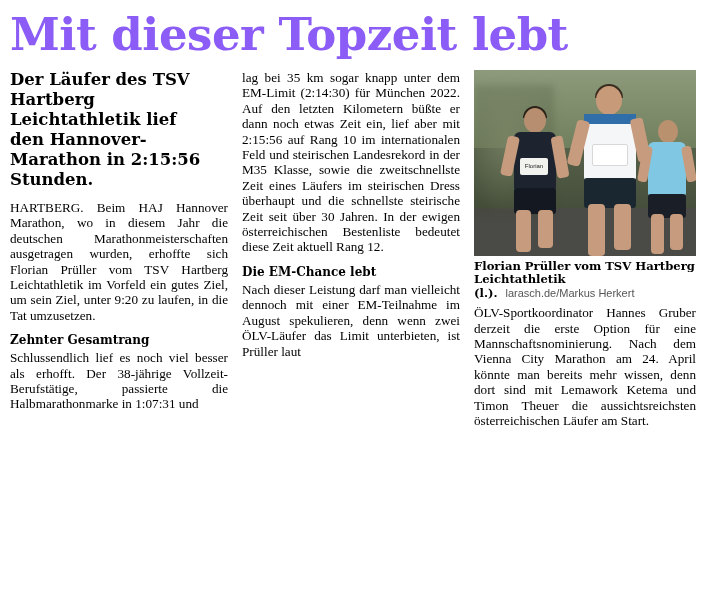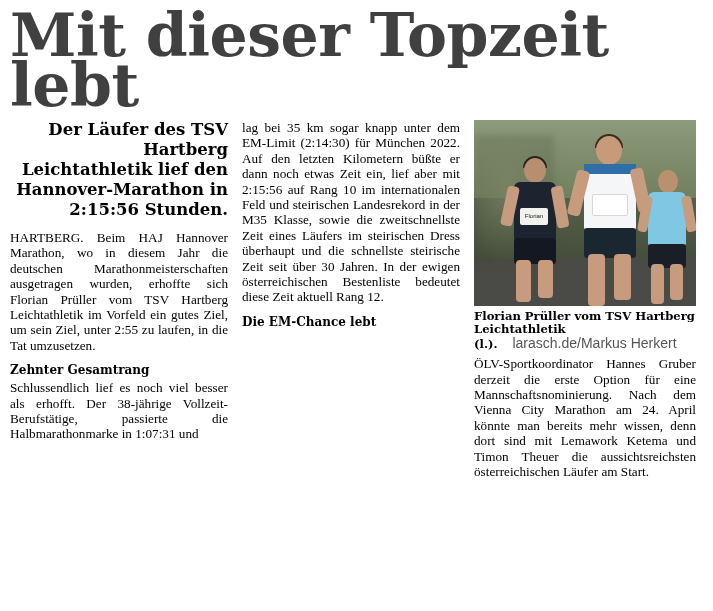--- a/index.html
+++ b/index.html
@@ -17,25 +17,25 @@
   .page {
     position: relative;
     width: 713px;
     height: 611px;
     box-sizing: border-box;
     padding: 8px 10px 0 10px;
   }
   .headline {
     font-family: "DejaVu Serif", serif;
     font-weight: bold;
-    font-size: 60px;
+    font-size: 45px;
     line-height: 50px;
     letter-spacing: -0.5px;
     margin: 2px 0 10px 0;
-    color: #404040;
+    color: #8b5cf6;
   }
   .headline .hl-line {
     display: block;
   }
   .columns {
     display: flex;
     gap: 14px;
     align-items: flex-start;
   }
   .col {
@@ -44,22 +44,21 @@
   }
   .col-3 {
     width: 222px;
     flex: 0 0 222px;
   }
   .lead {
     font-family: "DejaVu Serif", serif;
     font-weight: bold;
     font-size: 16.5px;
     line-height: 20px;
-    margin: 0 0 10px 0;
-    text-align: right;
+    margin: 0 16px 10px 0;
   }
   p.body {
     font-size: 13.2px;
     line-height: 15.4px;
     text-align: justify;
     margin: 0 0 1px 0;
     hyphens: auto;
     -webkit-hyphens: auto;
   }
   .subhead {
@@ -156,48 +155,49 @@
   .caption {
     font-family: "DejaVu Serif", serif;
     font-weight: bold;
     font-size: 11.6px;
     line-height: 13.4px;
     margin: 4px 0 0 0;
   }
   .credit {
     font-family: "Liberation Sans", sans-serif;
     font-weight: normal;
-    font-size: 14px;
+    font-size: 11px;
     color: #555;
-    margin-left: 15px;
+    margin-left: 8px;
     white-space: nowrap;
   }
   .cap-txt2 { display:inline;text-align:right; }
 </style>
 </head>
 <body>
 
 <div class="page">
 
   <h1 class="headline">
     <span class="hl-line">Mit dieser Topzeit lebt</span>
   </h1>
 
   <div class="columns">
 
     <div class="col">
       <p class="lead">Der Läufer des TSV Hartberg Leichtathletik lief den Hannover-Marathon in 2:15:56 Stunden.</p>
-      <p class="body">HARTBERG. Beim HAJ Hannover Marathon, wo in diesem Jahr die deutschen Marathonmeisterschaften ausgetragen wurden, erhoffte sich Florian Prüller vom TSV Hartberg Leichtathletik im Vorfeld ein gutes Ziel, um sein Ziel, unter 2:55 zu laufen, in die Tat umzusetzen.</p>
+      <p class="body">HARTBERG. Beim HAJ Hannover Marathon, wo in diesem Jahr die deutschen Marathonmeisterschaften ausgetragen wurden, erhoffte sich Florian Prüller vom TSV Hartberg Leichtathletik im Vorfeld ein gutes Ziel, um sein Ziel, unter 9:20 zu laufen, in die Tat umzusetzen.</p>
       <h2 class="subhead">Zehnter Gesamtrang</h2>
       <p class="body">Schlussendlich lief es noch viel besser als erhofft. Der 38-jährige Vollzeit-Berufstätige, passierte die Halbmarathonmarke in 1:07:31 und</p>
     </div>
 
     <div class="col">
       <p class="body">lag bei 35 km sogar knapp unter dem EM-Limit (2:14:30) für München 2022. Auf den letzten Kilometern büßte er dann noch etwas Zeit ein, lief aber mit 2:15:56 auf Rang 10 im internationalen Feld und steirischen Landesrekord in der M35 Klasse, sowie die zweitschnellste Zeit eines Läufers im steirischen Dress überhaupt und die schnellste steirische Zeit seit über 30 Jahren. In der ewigen österreichischen Bestenliste bedeutet diese Zeit aktuell Rang 12.</p>
       <h2 class="subhead">Die EM-Chance lebt</h2>
+      <p class="body">Nach dieser Leistung darf man vielleicht dennoch mit einer EM-Teilnahme im August spekulieren, denn wenn zwei ÖLV-Läufer das Limit unterbieten, ist Prüller laut</p>
     </div>
 
     <div class="col col-3">
       <div class="photo-wrap">
         <div class="photo">
           <div class="ph-sky"></div>
           <div class="ph-ground"></div>
           <div class="ph-road"></div>
           <div class="ph-blur-l"></div>
 

